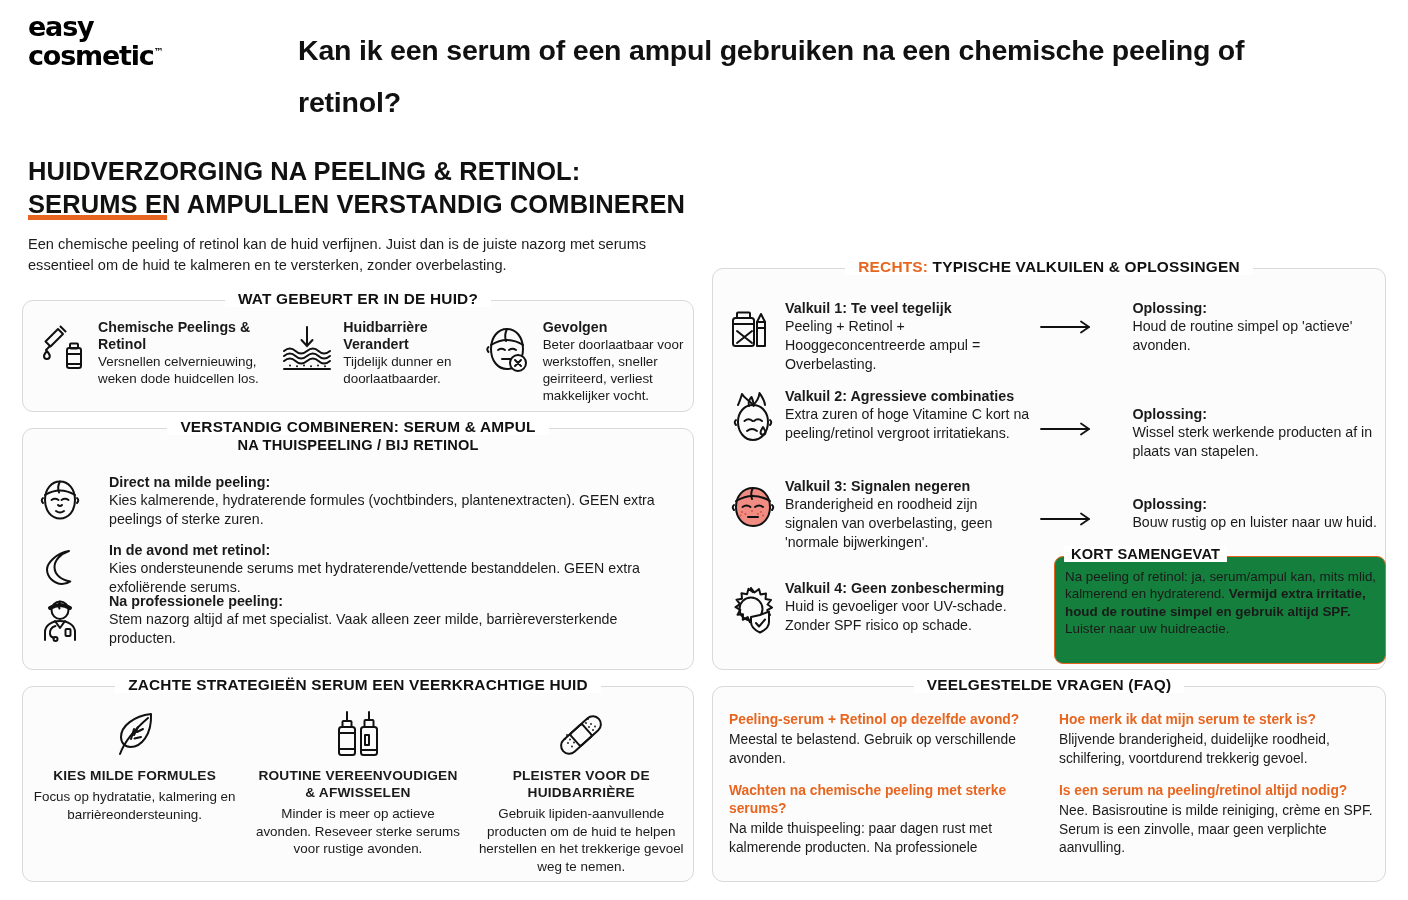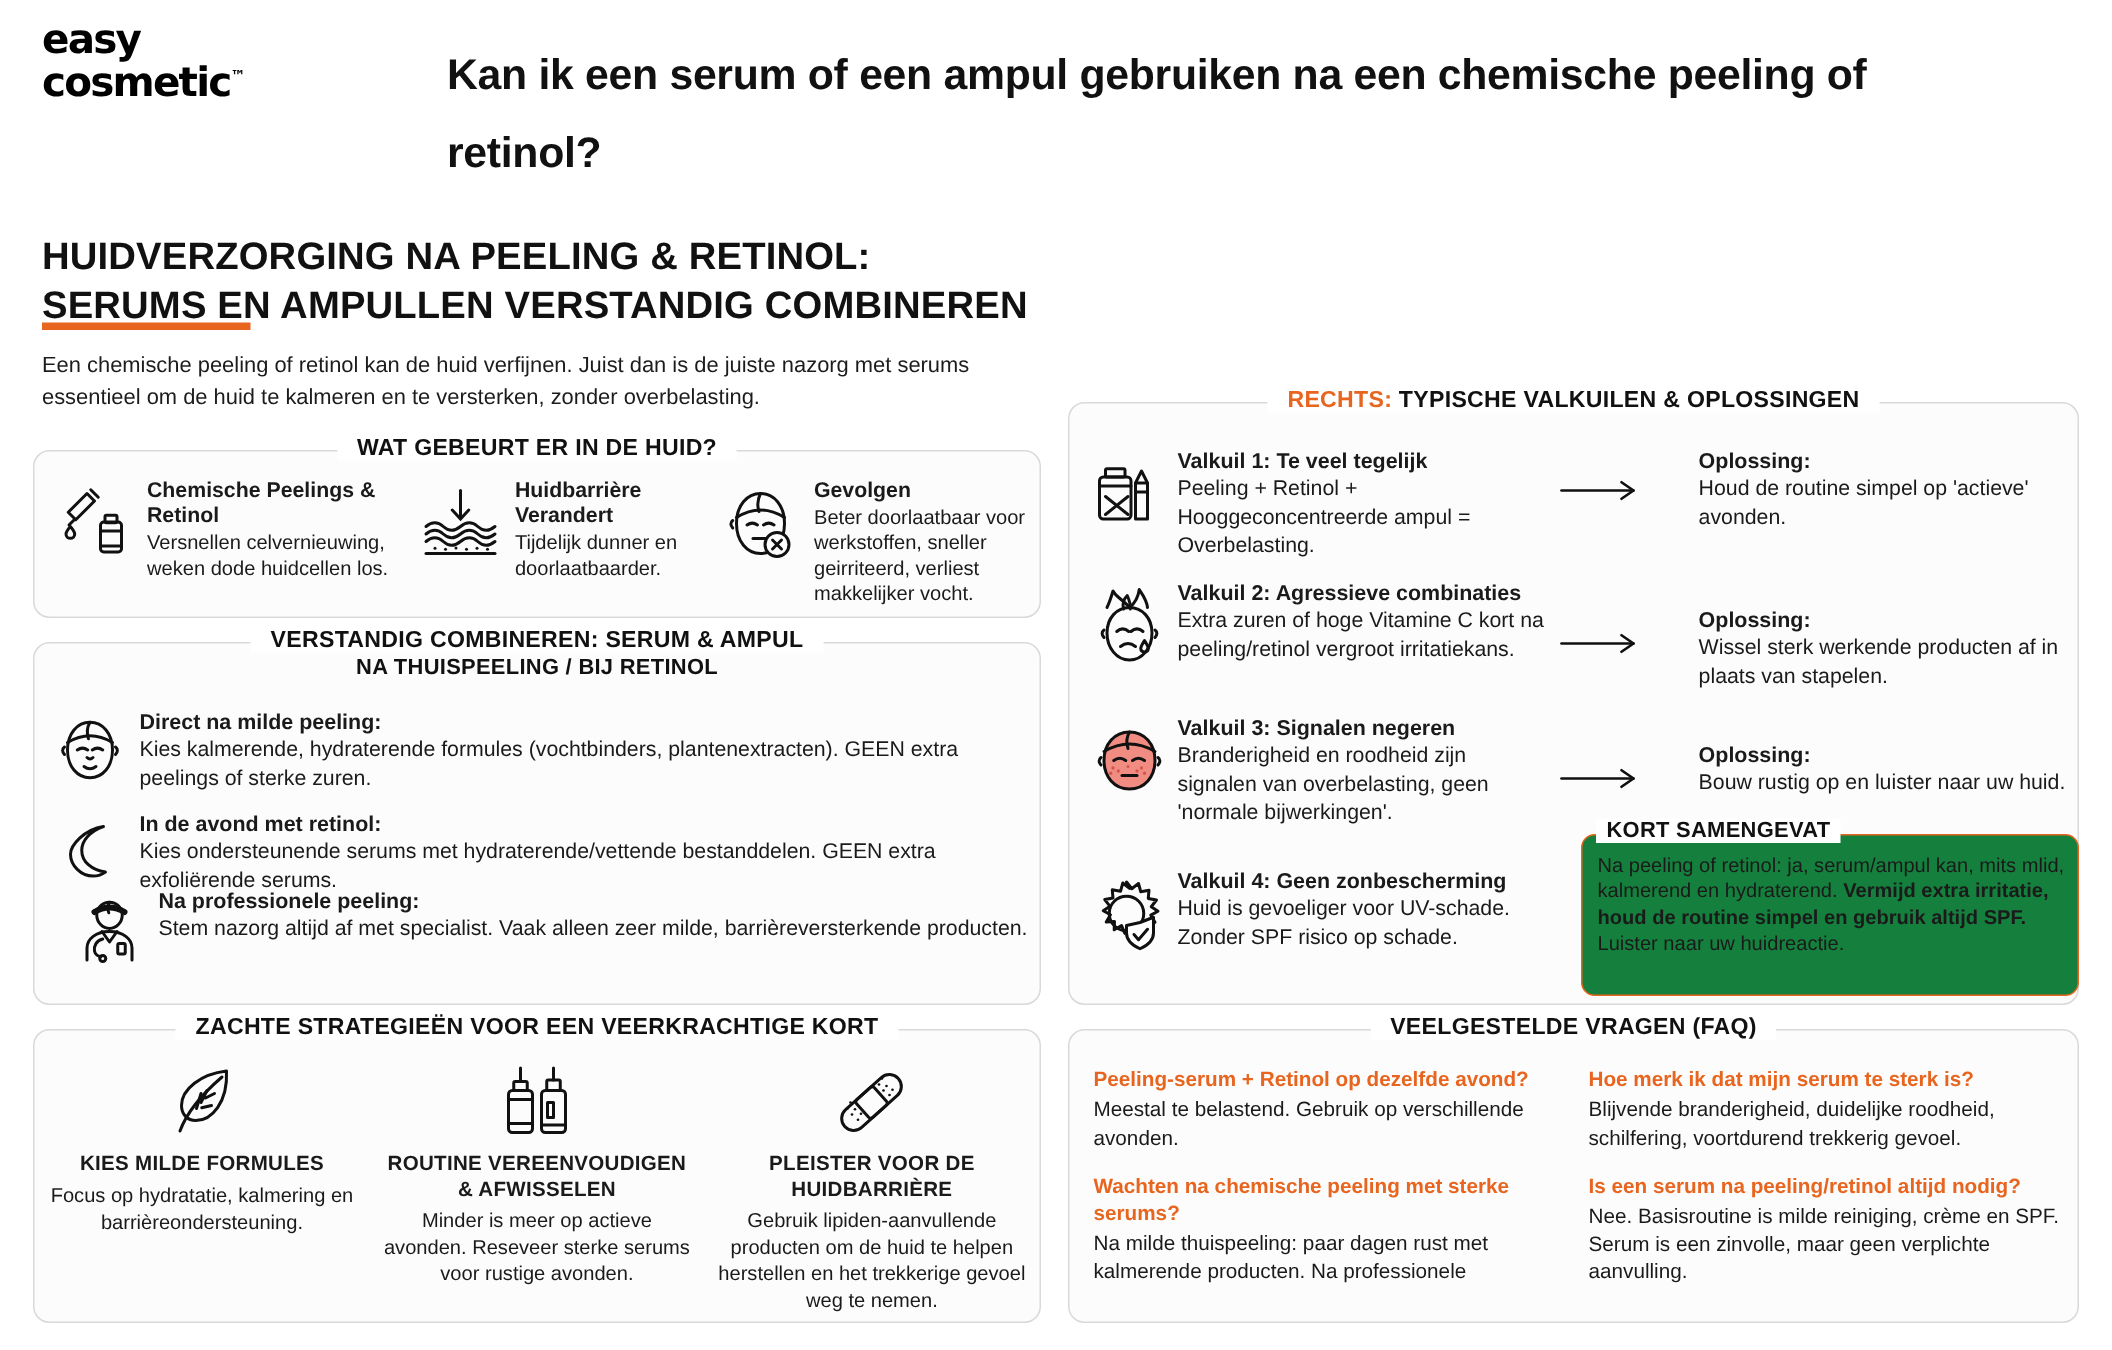--- a/index.html
+++ b/index.html
@@ -69,21 +69,21 @@
   .skin-col { display: flex; gap: 9px; }
   .skin-col.c1 { width: 258px; padding-left: 14px; }
   .skin-col.c2 { width: 200px; }
   .skin-col.c3 { width: 214px; }
   .skin-col .ico { flex: 0 0 auto; padding-top: 4px; }
   .skin-col h4 { font-size: 14.2px; font-weight: bold; line-height: 17px; }
   .skin-col p  { font-size: 13.4px; line-height: 17px; }
 
   
   #panel-combine { left: 22px; top: 428px; width: 672px; height: 242px; }
-  .crow { position: absolute; display: flex; gap: 10px; }
+  .crow { position: absolute; display: flex; gap: 26px; }
   .crow .ico { flex: 0 0 46px; padding-top: 4px; }
   .crow h4 { font-size: 14.3px; font-weight: bold; line-height: 18px; }
   .crow p  { font-size: 14.2px; line-height: 19px; }
   #crow-1 { left: 14px; top: 44px;  width: 648px; }
   #crow-2 { left: 14px; top: 112px; width: 648px; }
   #crow-3 { left: 14px; top: 163px; width: 648px; justify-content: flex-end; }
 
   
   #panel-strategies { left: 22px; top: 686px; width: 672px; height: 196px; }
   .strat-wrap { position: absolute; left: 0; top: 22px; width: 100%; display: flex; }
@@ -290,21 +290,21 @@
       </span>
       <div>
         <h4>Na professionele peeling:</h4>
         <p>Stem nazorg altijd af met specialist. Vaak alleen zeer milde, barrièreversterkende producten.</p>
       </div>
     </div>
   </div>
 
   <div class="panel" id="panel-strategies">
     <div class="panel-title">
-      <span>ZACHTE STRATEGIEËN VOOR EEN VEERKRACHTIGE KORT</span>
+      <span>ZACHTE STRATEGIEËN SERUM EEN VEERKRACHTIGE HUID</span>
     </div>
     <div class="strat-wrap">
 
       <div class="strat">
         <span class="ico">
           <svg width="50" height="50" viewBox="0 0 50 50">
             <g fill="none" stroke="#111" stroke-width="2" stroke-linecap="round" stroke-linejoin="round">
               <path d="M41 5 C24 7 11 17 11 28 c0 6 4 10 9.5 10 C31 38 42 26 41 5 Z"></path>
               <path d="M10 45 C14 34 24 21 38 9"></path>
               <path d="M24 26 L28 18 M21 30 L24 20 M27 23 L33 20 M24.5 29.5 L31 28"></path>

